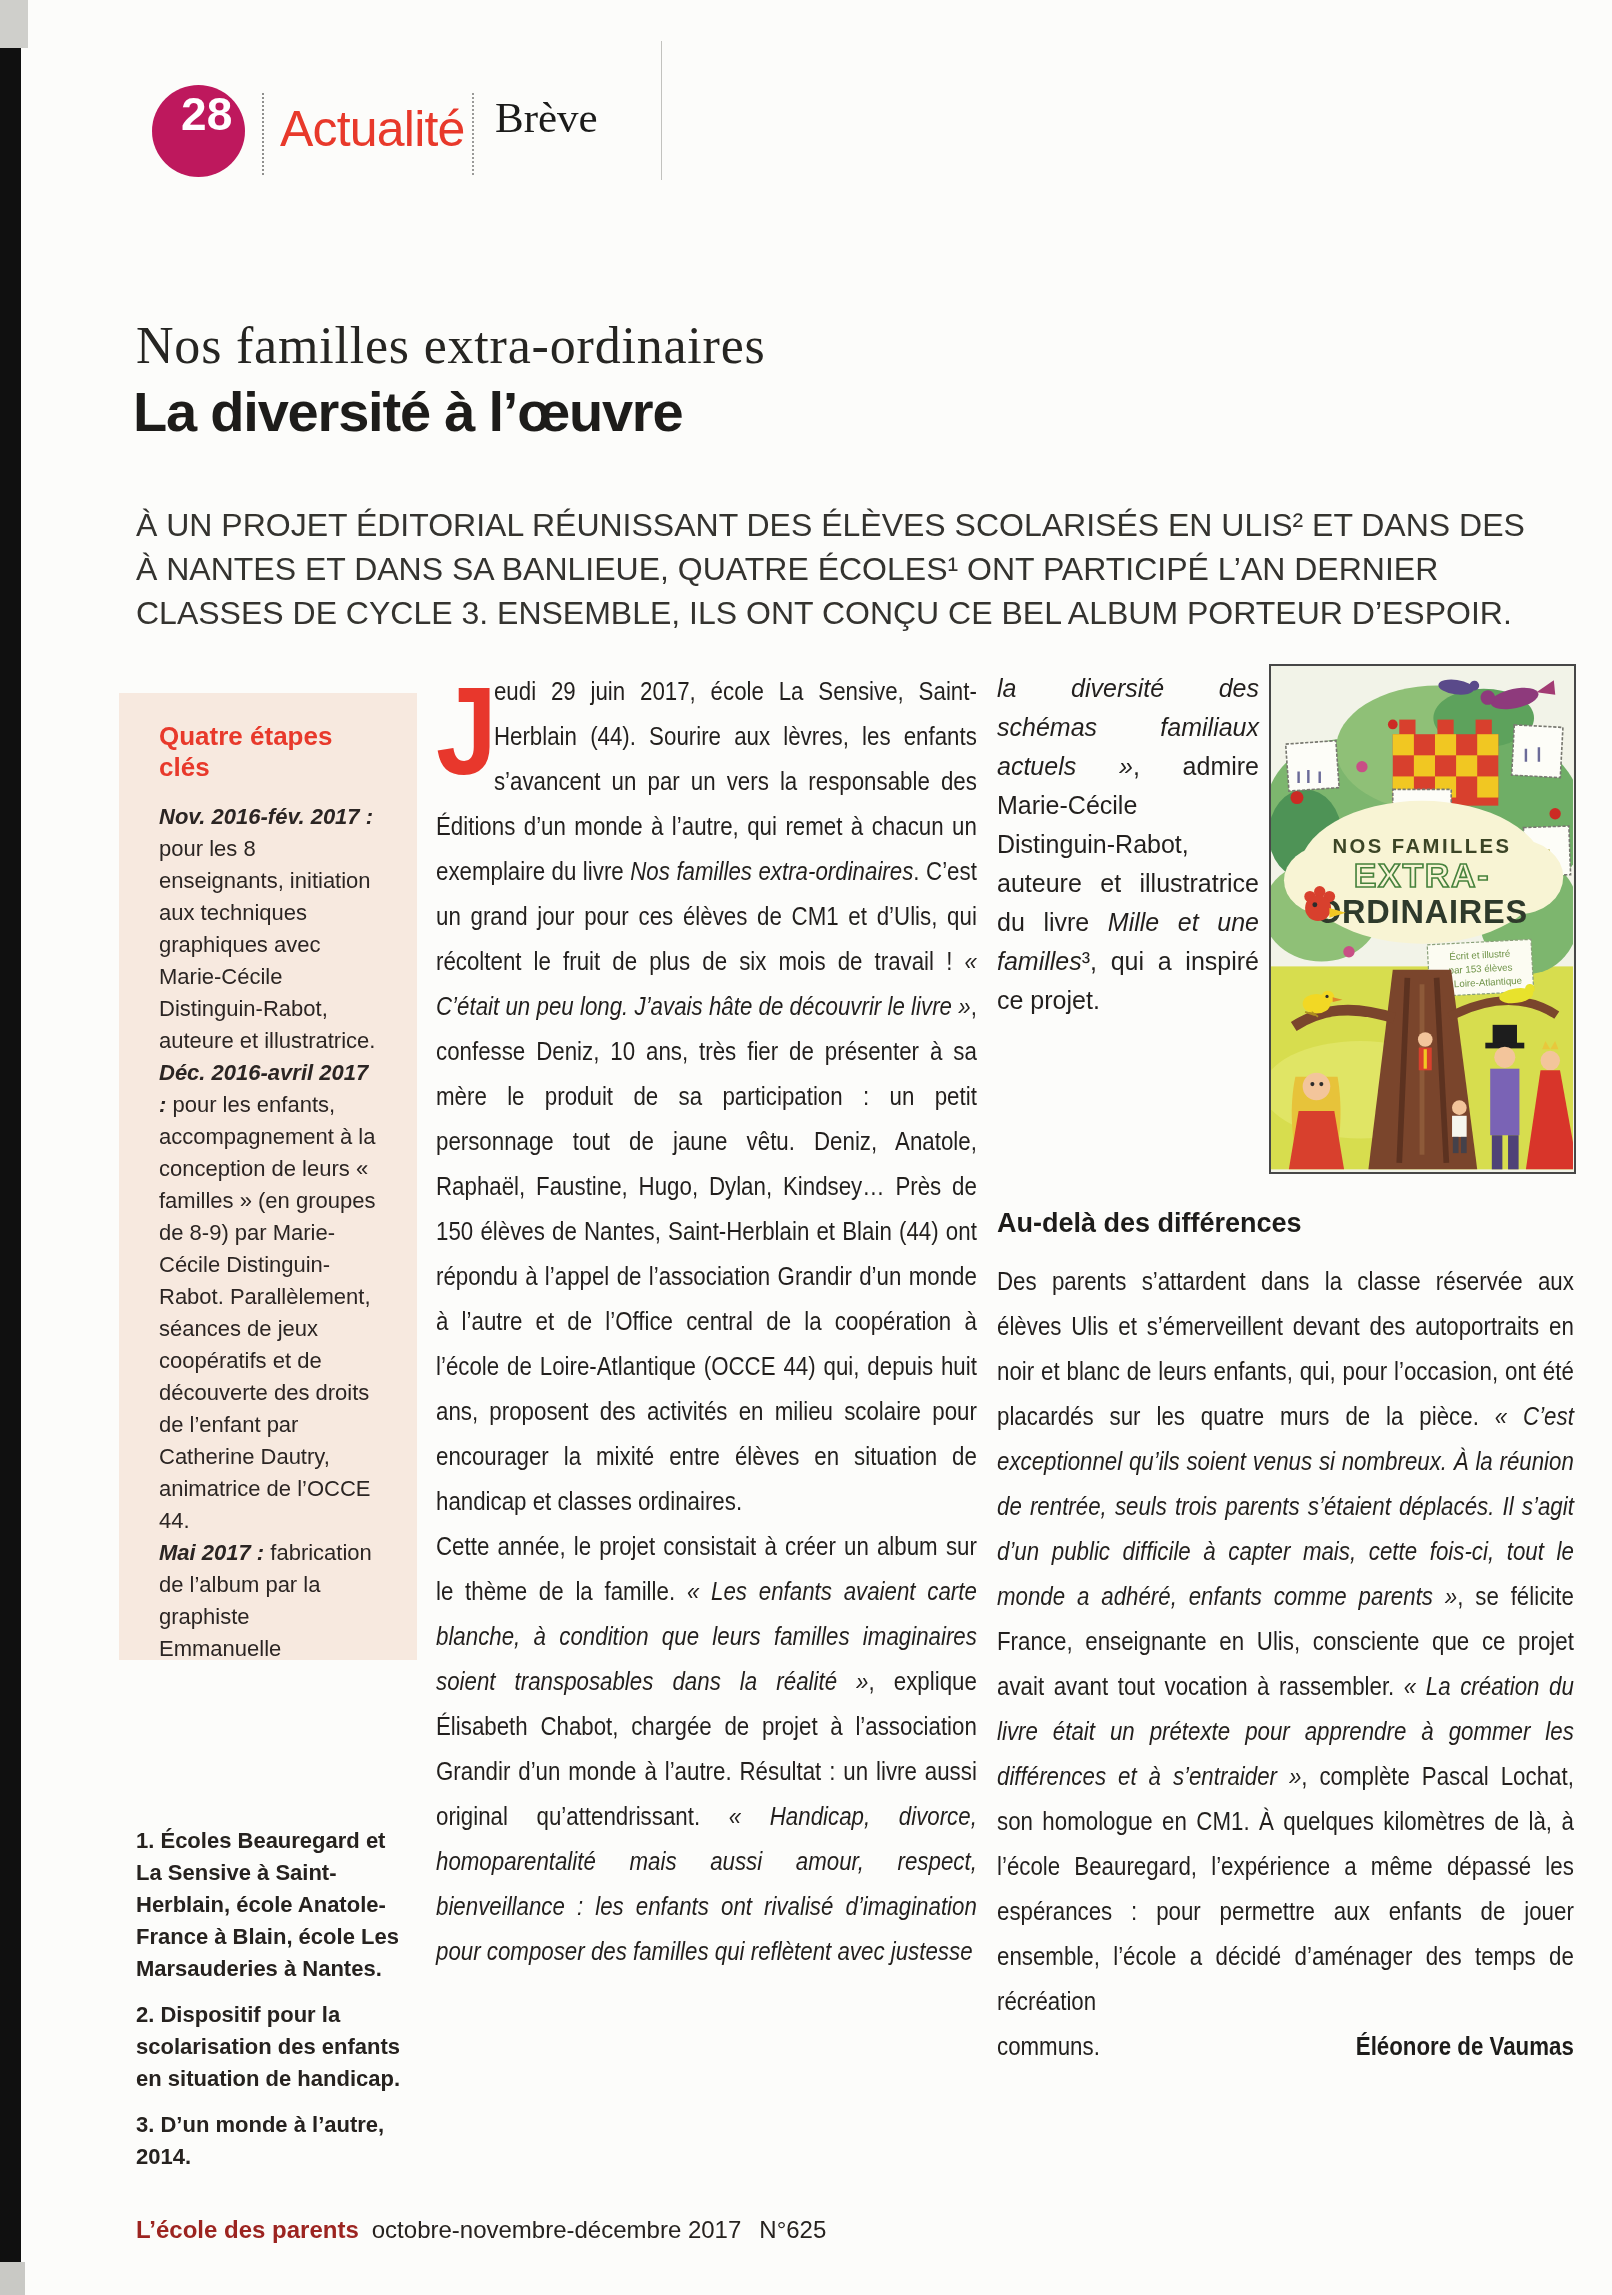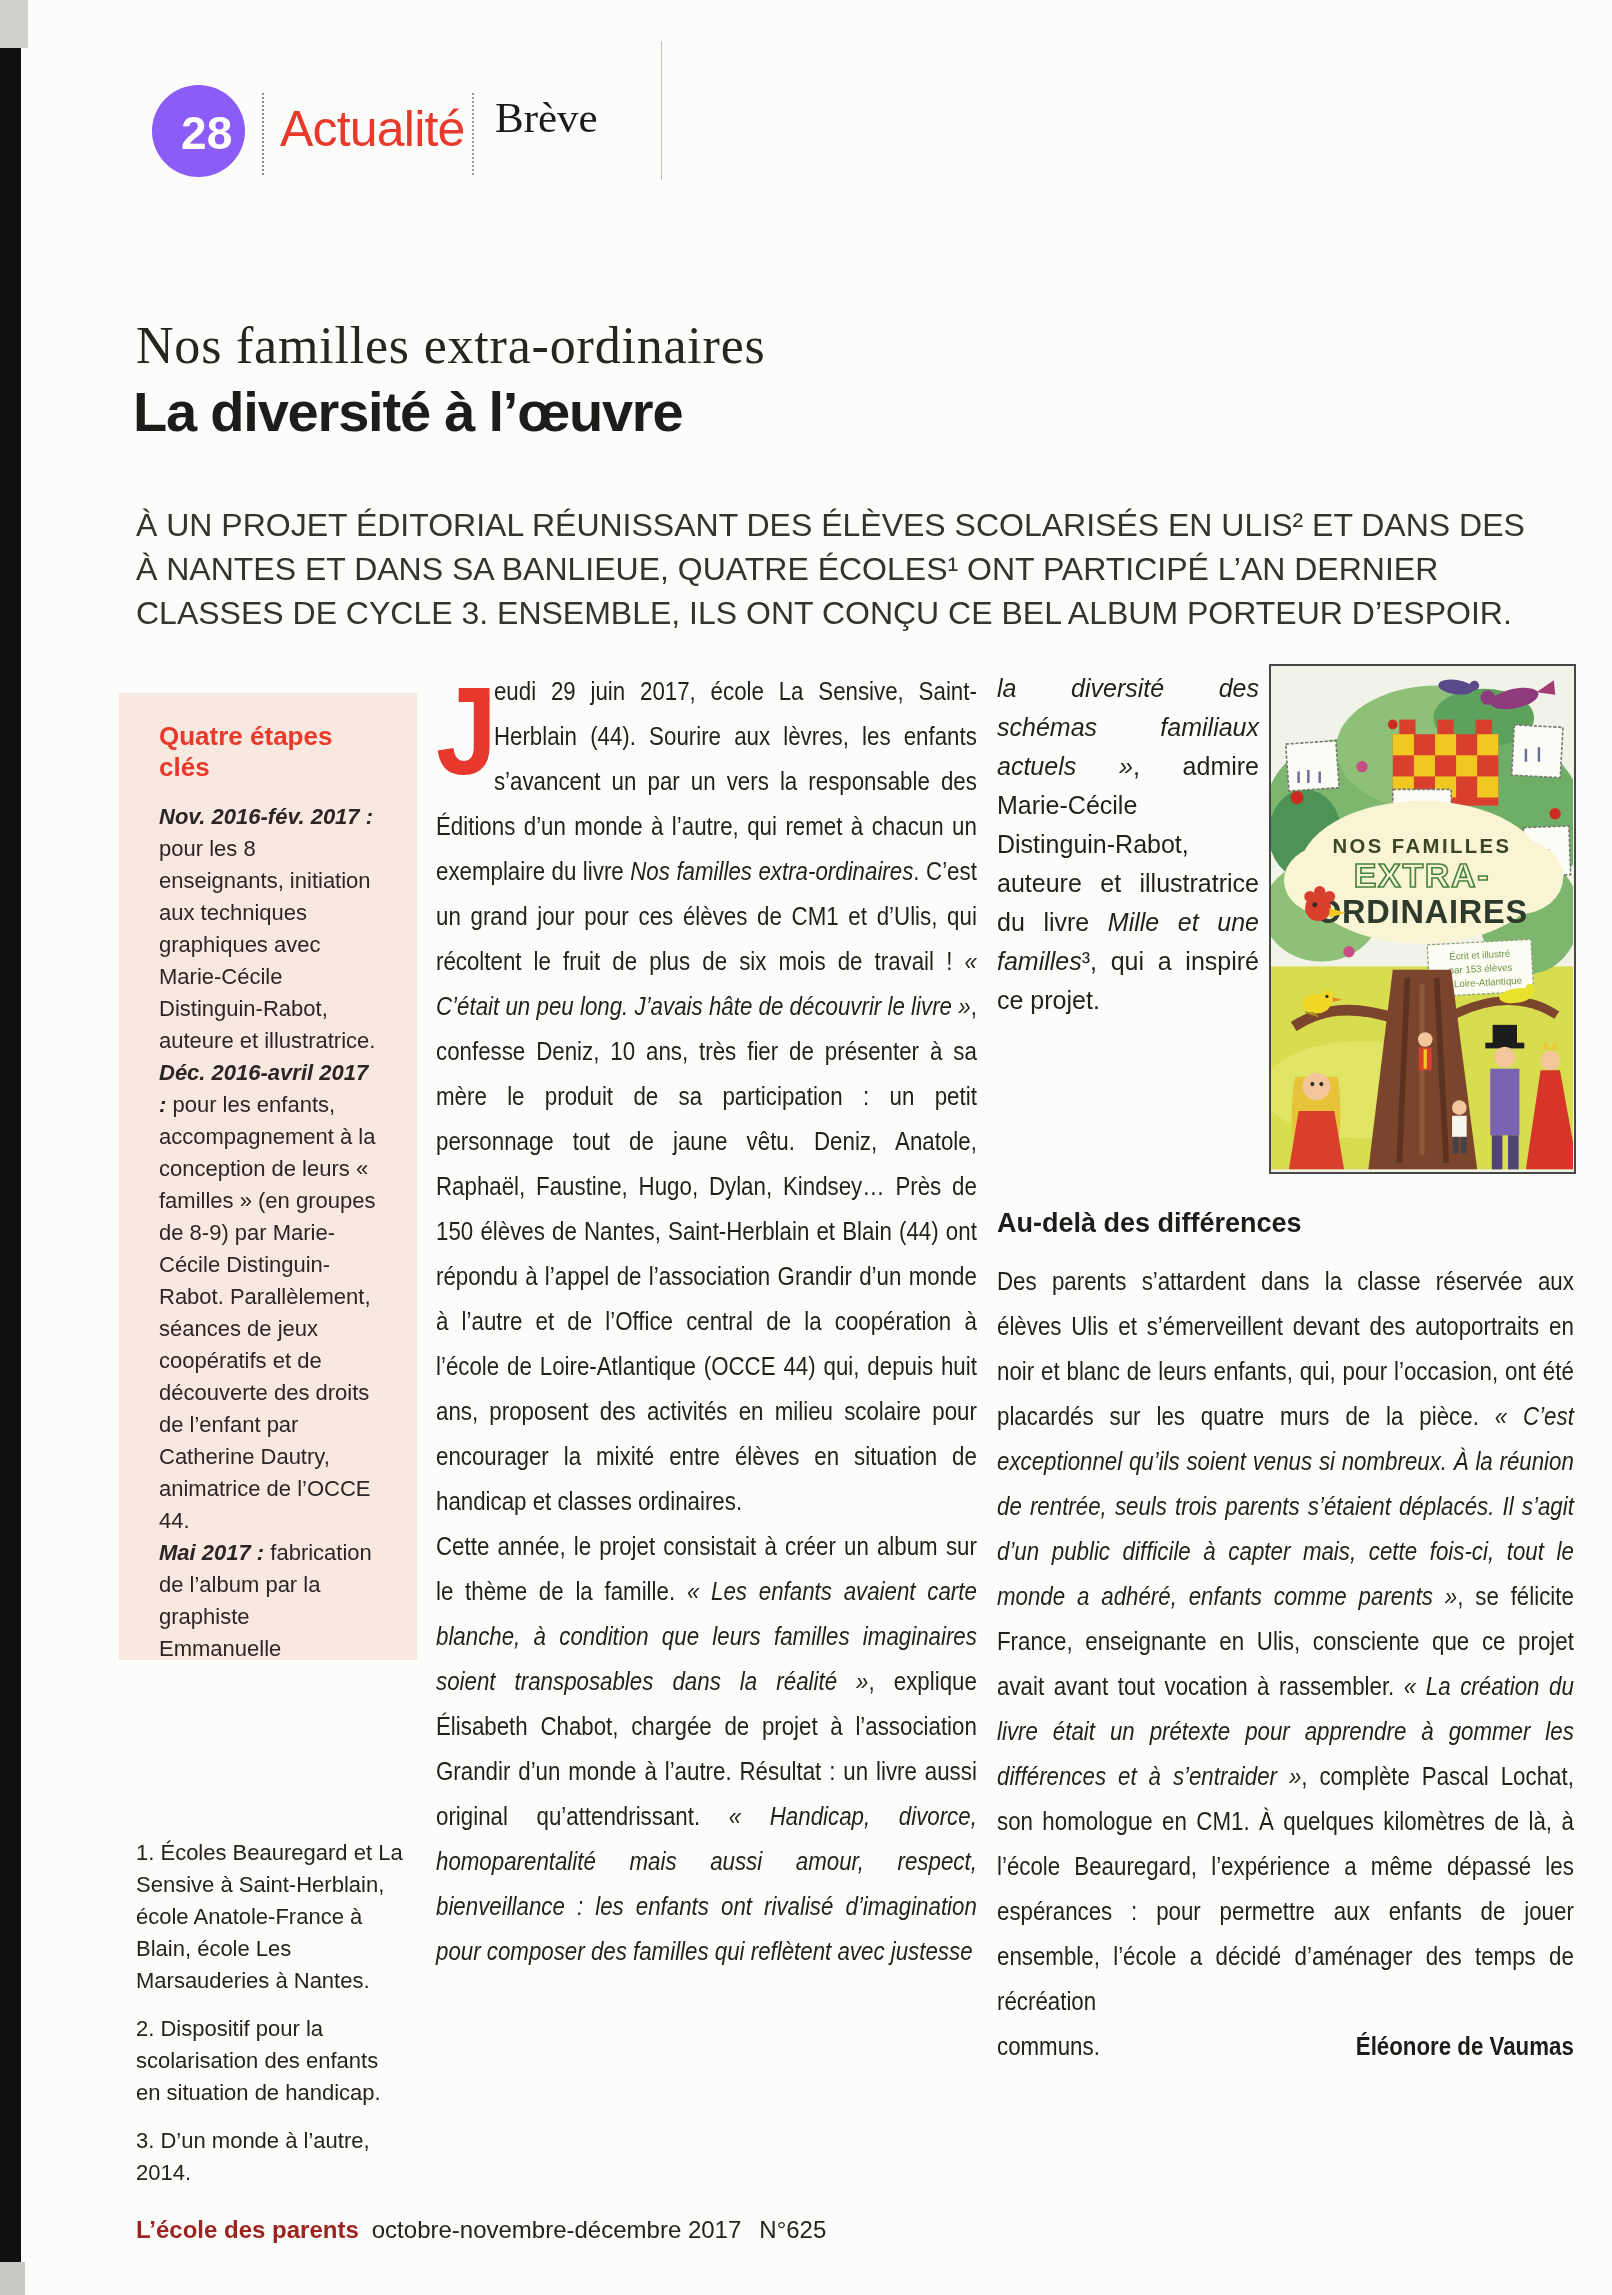--- a/index.html
+++ b/index.html
@@ -4,21 +4,21 @@
 <style>
   html,body{margin:0;padding:0;background:#777;}
   .page{position:relative;width:1613px;height:2295px;background:#fcfcfa;overflow:hidden;
         font-family:"Liberation Sans",sans-serif;color:#221f1d;}
   
   .scan-edge{position:absolute;left:0;top:0;width:21px;height:100%;background:#101010;}
   .scan-edge-top{position:absolute;left:0;top:0;width:28px;height:48px;background:#cfcfcb;}
   .scan-edge-bottom{position:absolute;left:0;bottom:0;width:24.6px;height:33px;background:#c9c9c5;}
   
   .page-circle{position:absolute;left:152px;top:85px;width:93px;height:92px;border-radius:50%;
-               background:#8b5cf6;color:#fff;display:flex;align-items:center;justify-content:center;}
+               background:#be185d;color:#fff;display:flex;justify-content:center;}
   .page-circle span{font-size:46px;font-weight:bold;transform:translate(8.2px,1.6px);}
   .sep-dot1{position:absolute;left:262px;top:93px;height:82px;border-left:2.5px dotted #8f8f8d;}
   .section-label{position:absolute;left:280px;top:100px;font-size:50px;font-weight:normal;
                  letter-spacing:-0.8px;color:#e8392b;}
   .sep-dot2{position:absolute;left:472px;top:93px;height:82px;border-left:2.5px dotted #9a9a98;}
   .rubric-label{position:absolute;left:495px;top:93px;font-family:"Liberation Serif",serif;
                 font-size:43px;color:#1b1b1a;}
   .sep-solid{position:absolute;left:661px;top:41px;height:139px;border-left:1.6px solid #c2c2be;}
   
   .kicker{position:absolute;left:136px;top:316px;font-family:"Liberation Serif",serif;
@@ -27,21 +27,21 @@
               letter-spacing:-1.2px;color:#1d1c1a;}
   .standfirst{position:absolute;left:136px;top:503px;font-size:32px;line-height:44px;color:#34332f;}
   
   .sidebar-box{position:absolute;left:119px;top:693px;width:298px;height:967px;box-sizing:border-box;
                padding:28px 40px;background:#f7e9df;overflow:hidden;}
   .sidebar-title{font-size:26px;font-weight:bold;color:#e8392b;margin:0 0 18px 0;}
   .sb-entry{margin:0;font-size:22px;line-height:32px;color:#2b2523;}
   .sb-date{font-weight:bold;font-style:italic;}
   
   .footnotes{position:absolute;left:136px;top:1821px;width:270px;font-size:22px;line-height:32px;color:#26221f;}
-  .footnote{margin:16px 0 14px 0;}
+  .footnote{margin:4px 0 14px 0;font-weight:bold;}
   
   .col-main{position:absolute;left:436px;top:669px;width:616px;transform:scaleX(.878);
             transform-origin:0 0;font-size:25.4px;line-height:45px;text-align:justify;color:#221f1d;}
   .col-main p{margin:0;}
   .dropcap{float:left;width:66px;font-size:125px;line-height:113px;font-weight:bold;
            color:#e8372c;margin-top:4.9px;}
   .col-narrow{position:absolute;left:997px;top:669px;width:262px;font-size:25px;
               line-height:39px;text-align:justify;color:#221f1d;}
   .col-narrow p{margin:0;}
   .book-cover{position:absolute;left:1269px;top:664px;width:307px;height:510px;box-sizing:border-box;

